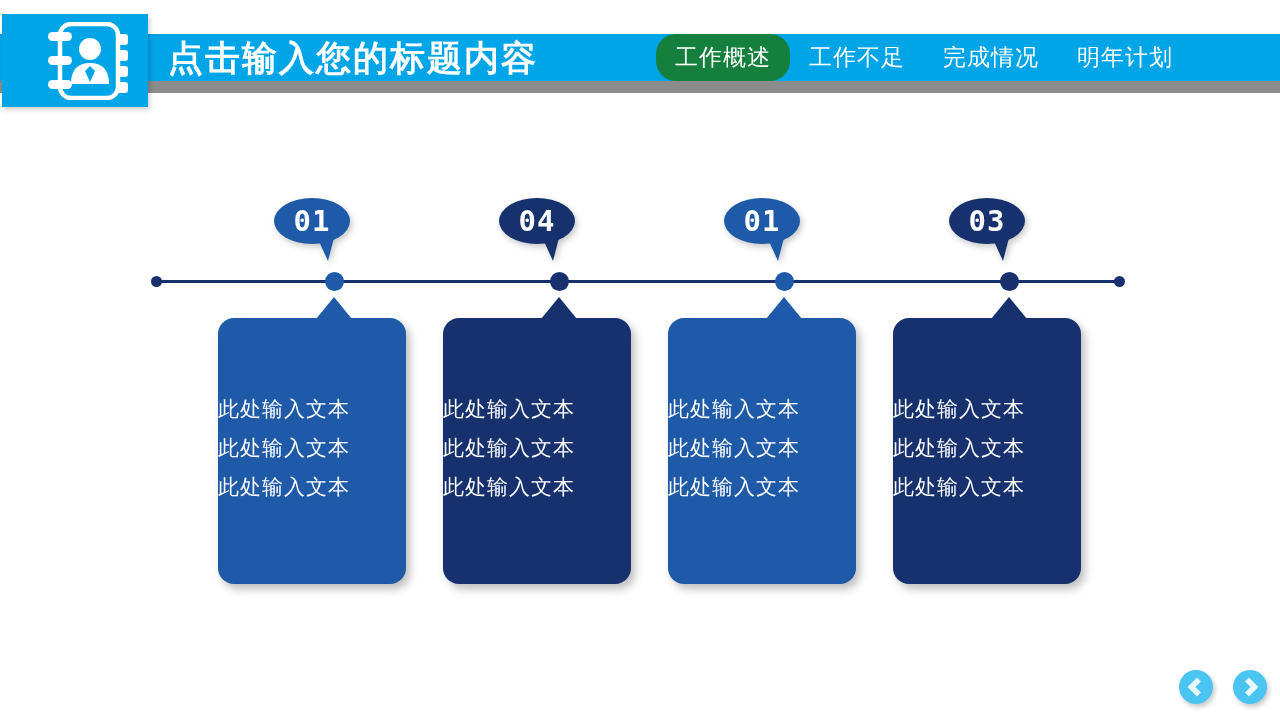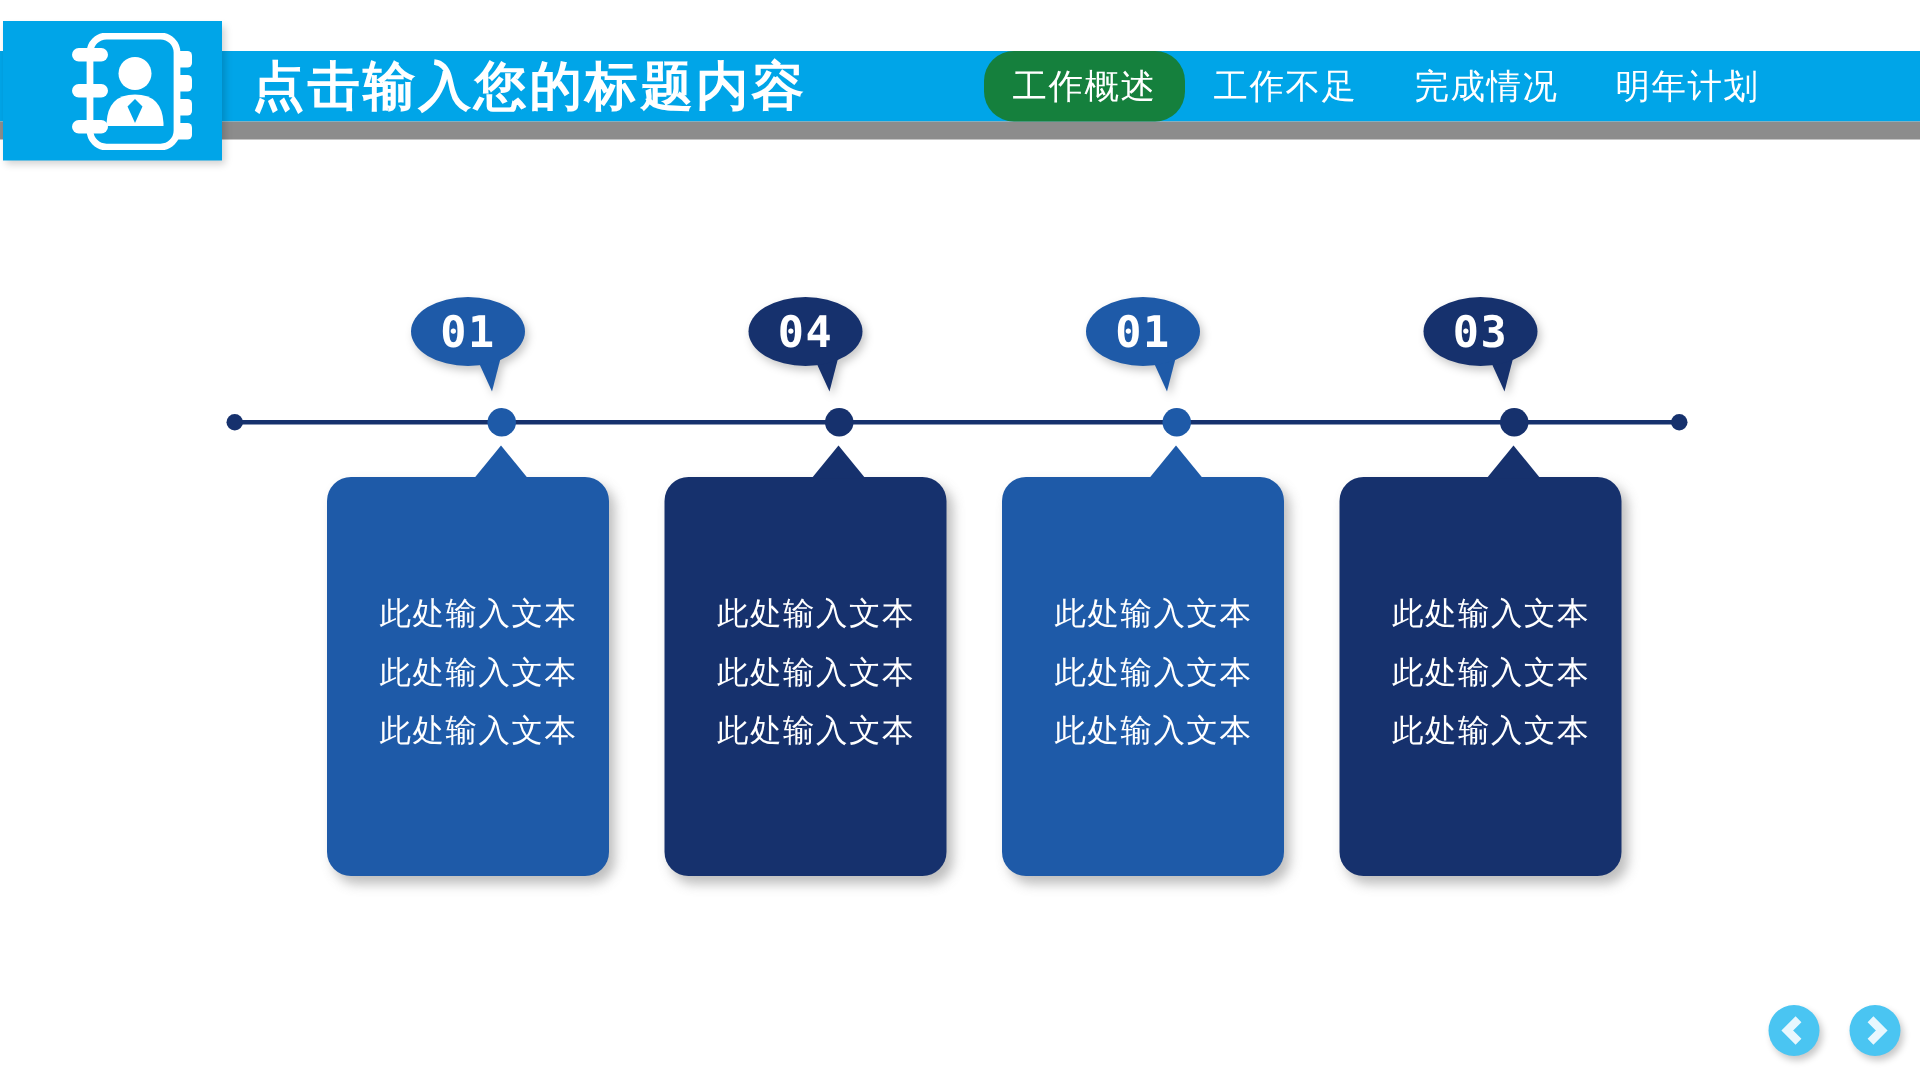--- a/index.html
+++ b/index.html
@@ -40,21 +40,21 @@
   }
   .card{
     position:absolute;top:318px;width:188px;height:266px;border-radius:16px;
     box-shadow:4px 5px 8px rgba(110,110,110,.45);
   }
   .card .tail{
     position:absolute;top:-21px;left:98px;width:0;height:0;
     border-left:18px solid transparent;border-right:18px solid transparent;
     border-bottom:22px solid #000;
   }
-  .card .lines{position:absolute;left:0;top:72px;width:167px;text-align:right;}
+  .card .lines{position:absolute;left:0;top:72px;width:167px;text-align:left;}
   .card .lines p{
     margin:0;height:39px;line-height:39px;color:#ffffff;font-size:21px;
     font-family:"DejaVu Serif","Liberation Serif",serif;letter-spacing:1px;white-space:nowrap;
   }
   .v-blue{background:#1E5AA8;}
   .v-navy{background:#16316D;}
   .v-blue .tail{border-bottom-color:#1E5AA8;}
   .v-navy .tail{border-bottom-color:#16316D;}
   .dot-blue{background:#1E5AA8;}
   .dot-navy{background:#16316D;}

